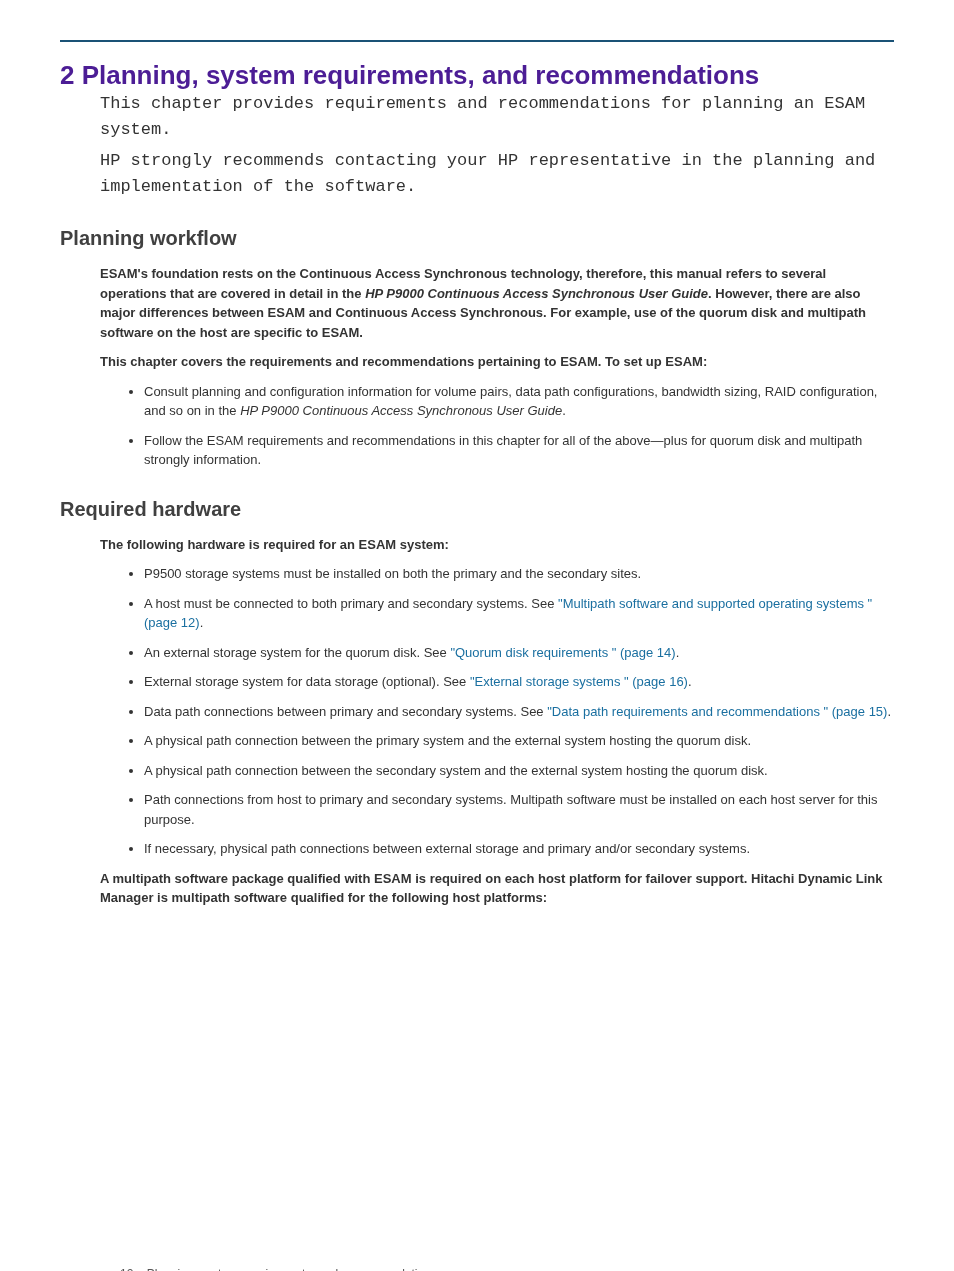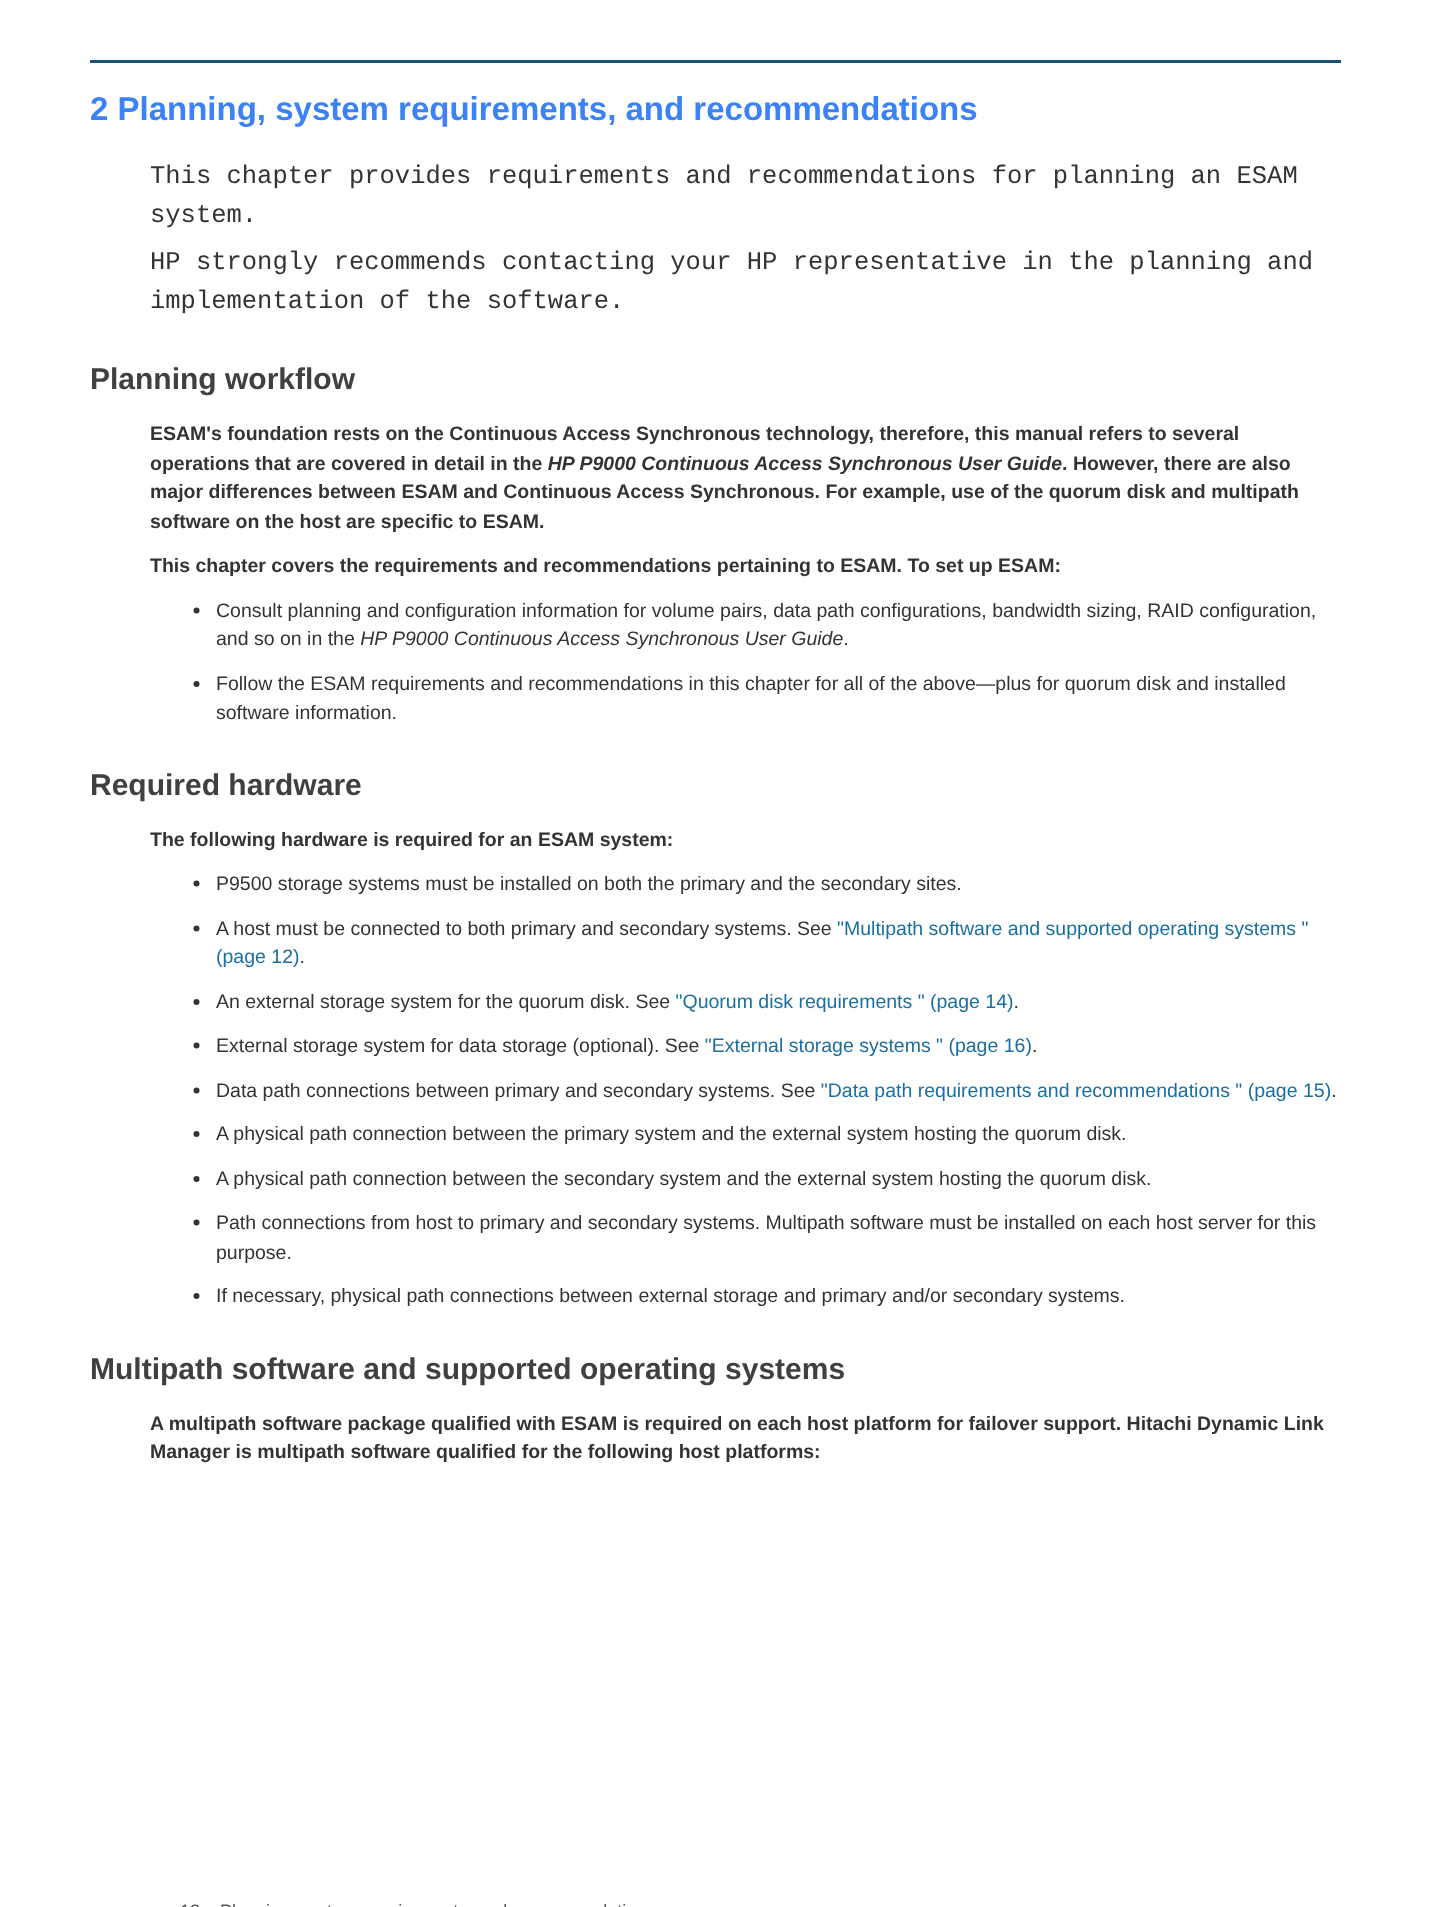--- a/index.html
+++ b/index.html
@@ -17,24 +17,23 @@
       min-height: 1271px;
       padding: 40px 60px 60px 60px;
     }
 
     .top-border {
       border-top: 2px solid #1a5276;
       margin-bottom: 18px;
     }
 
     .chapter-title {
-      font-size: 22px;
+      font-size: 26px;
       font-weight: bold;
-      color: #3b82f6;
-      margin-bottom: 20px;
+      color: #4c1d95;
       line-height: 1.2;
     }
 
     .intro-text {
       margin-left: 40px;
       margin-bottom: 6px;
       font-size: 17px;
       line-height: 1.5;
       font-family: Liberation Mono, monospace;
     }
@@ -107,21 +106,21 @@
     ESAM's foundation rests on the Continuous Access Synchronous technology, therefore, this manual refers to several operations that are covered in detail in the <em>HP P9000 Continuous Access Synchronous User Guide</em>. However, there are also major differences between ESAM and Continuous Access Synchronous. For example, use of the quorum disk and multipath software on the host are specific to ESAM.
   </p>
 
   <p class="body-text">This chapter covers the requirements and recommendations pertaining to ESAM. To set up ESAM:</p>
 
   <ul class="bullet-list">
     <li>
       Consult planning and configuration information for volume pairs, data path configurations, bandwidth sizing, RAID configuration, and so on in the <em>HP P9000 Continuous Access Synchronous User Guide</em>.
     </li>
     <li>
-      Follow the ESAM requirements and recommendations in this chapter for all of the above—plus for quorum disk and installed software information.
+      Follow the ESAM requirements and recommendations in this chapter for all of the above—plus for quorum disk and multipath strongly information.
     </li>
   </ul>
 
   <h2 class="section-title">Required hardware</h2>
 
   <p class="body-text">The following hardware is required for an ESAM system:</p>
 
   <ul class="bullet-list">
     <li>P9500 storage systems must be installed on both the primary and the secondary sites.</li>
     <li>
@@ -135,21 +134,20 @@
     </li>
     <li>
       Data path connections between primary and secondary systems. See <a class="link-text">"Data path requirements and recommendations " (page 15)</a>.
     </li>
     <li>A physical path connection between the primary system and the external system hosting the quorum disk.</li>
     <li>A physical path connection between the secondary system and the external system hosting the quorum disk.</li>
     <li>Path connections from host to primary and secondary systems. Multipath software must be installed on each host server for this purpose.</li>
     <li>If necessary, physical path connections between external storage and primary and/or secondary systems.</li>
   </ul>
 
-  <h2 class="section-title">Multipath software and supported operating systems</h2>
 
   <p class="body-text">A multipath software package qualified with ESAM is required on each host platform for failover support. Hitachi Dynamic Link Manager is multipath software qualified for the following host platforms:</p>
 
 
   <div class="footer">
     <span>12</span>&nbsp;&nbsp;&nbsp;
     <span>Planning, system requirements, and recommendations</span>
   </div>
 </div>
 

